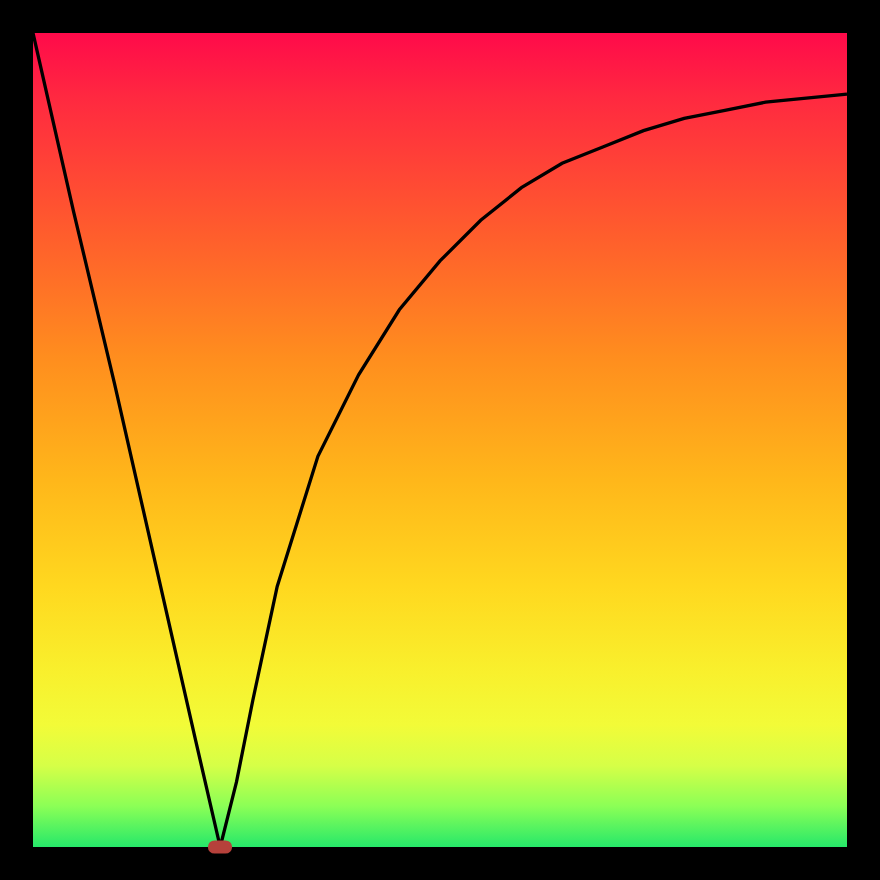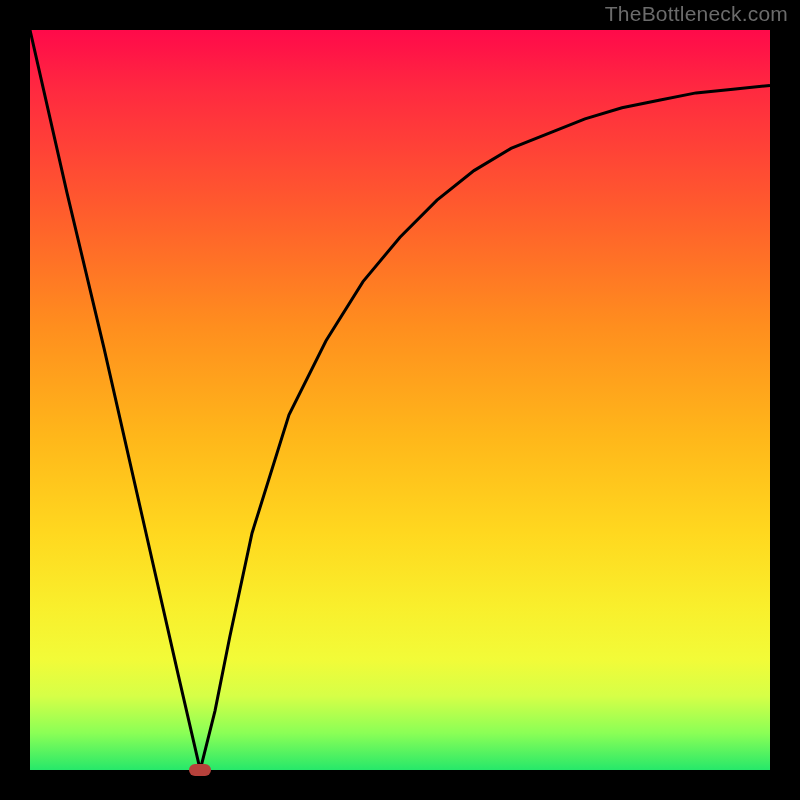--- a/index.html
+++ b/index.html
@@ -60,21 +60,20 @@
     border-radius: 6px;
     transform: translate(-50%, -50%);
     background: #b6413b;
   }
 </style>
 </head>
 <body>
 
 <div class="frame">
 
-  <span class="watermark">TheBottleneck.com</span>
 
   <div class="plot">
     <div class="gradient"></div>
 
     <svg class="curve-svg" viewBox="0 0 740 740" preserveAspectRatio="none">
       <path fill="none" stroke="#000" stroke-width="3" d="M 0.0 0.0 L 37.0 162.8 L 74.0 318.2 L 111.0 481.0 L 148.0 643.8 L 170.2 740.0 L 185.0 680.8 L 199.8 606.8 L 222.0 503.2 L 259.0 384.8 L 296.0 310.8 L 333.0 251.6 L 370.0 207.2 L 407.0 170.2 L 444.0 140.6 L 481.0 118.4 L 518.0 103.6 L 555.0 88.8 L 592.0 77.7 L 629.0 70.3 L 666.0 62.9 L 703.0 59.2 L 740.0 55.5"></path>
     </svg>
 
     <div class="minmarker" style="left:170.2px;top:740.0px;background:#b6413b;"></div>
   </div>

